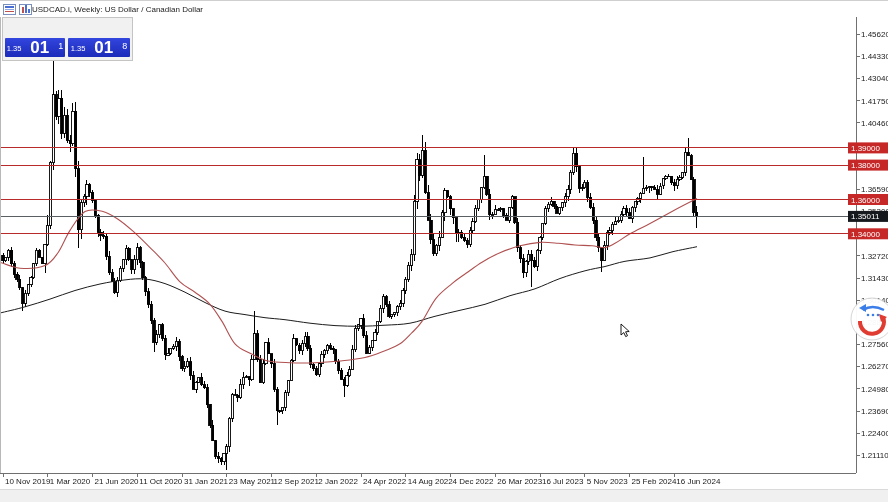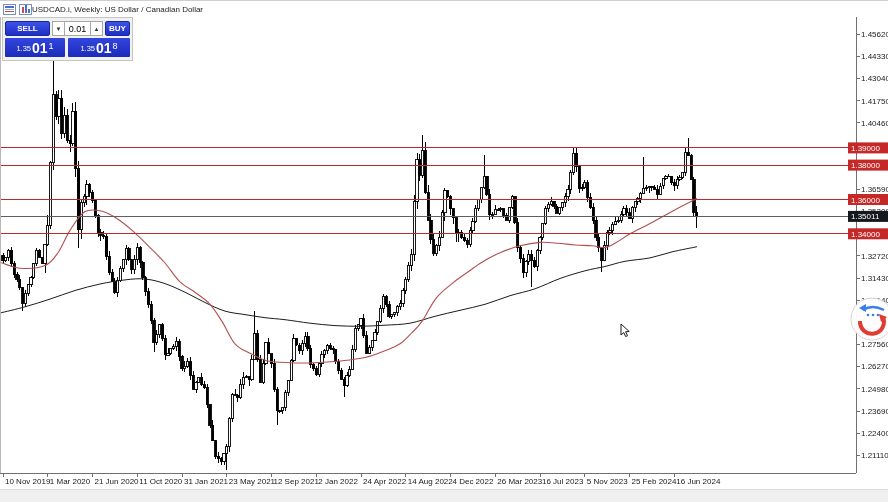--- a/index.html
+++ b/index.html
@@ -27,25 +27,25 @@
   .tp-sell-btn{width:45px;}
   .tp-buy-btn{width:25px;}
   .tp-step{width:13px;background:#fff;border:1px solid #a8a8a8;box-sizing:border-box;color:#333;
            font-size:6px;display:flex;align-items:center;justify-content:center;margin-left:2px;}
   .tp-vol{flex:1;background:#fff;border:1px solid #a8a8a8;border-left:none;border-right:none;
           box-sizing:border-box;color:#000;font-size:9px;display:flex;align-items:center;
           justify-content:center;}
   .tp-step.inc{margin-left:0;margin-right:2px;}
   .tp-row2{position:absolute;left:2px;top:20px;right:2px;bottom:3px;display:flex;}
   .tp-price{background:linear-gradient(#3245dd,#1b2bba);color:#fff;display:flex;align-items:center;
-            justify-content:center;border-radius:1px;}
+            justify-content:center;border-radius:1px;gap:8px;}
   .tp-price.sell{width:60px;margin-right:2px;}
   .tp-price.buy{flex:1;margin-left:1px;}
   .tp-prefix{font-size:7.5px;align-self:flex-end;margin-bottom:4px;}
-  .tp-big{font-size:14px;font-weight:bold;letter-spacing:0;line-height:1;margin-left:1px;}
+  .tp-big{font-size:17px;font-weight:bold;letter-spacing:0;line-height:1;margin-left:1px;}
   .tp-sup{font-size:9px;align-self:flex-start;margin-top:3px;margin-left:1px;}
   
   #chart-svg{position:absolute;left:0;top:0;z-index:1;}
   
   #bottom-strip{position:absolute;left:0;top:488px;width:888px;height:14px;background:#f0f0f0;
                 border-top:1px solid #dadada;box-sizing:border-box;z-index:4;}
 </style>
 </head>
 <body>
 
@@ -681,27 +681,20 @@
       </span>
     <span class="tb-icon chart">
         <span class="b1"></span>
         <span class="b2"></span>
         <span class="b3"></span>
       </span>
     <span id="chart-title">USDCAD.i, Weekly: US Dollar / Canadian Dollar</span>
   </div>
 
   <div id="trade-panel">
-    <div class="tp-row1">
-      <div class="tp-btn tp-sell-btn">SELL</div>
-      <div class="tp-step">▼</div>
-      <div class="tp-vol">0.01</div>
-      <div class="tp-step inc">▲</div>
-      <div class="tp-btn tp-buy-btn">BUY</div>
-    </div>
     <div class="tp-row2">
       <div class="tp-price sell">
         <span class="tp-prefix">1.35</span>
         <span class="tp-big">01</span>
         <span class="tp-sup">1</span>
       </div>
       <div class="tp-price buy">
         <span class="tp-prefix">1.35</span>
         <span class="tp-big">01</span>
         <span class="tp-sup">8</span>

